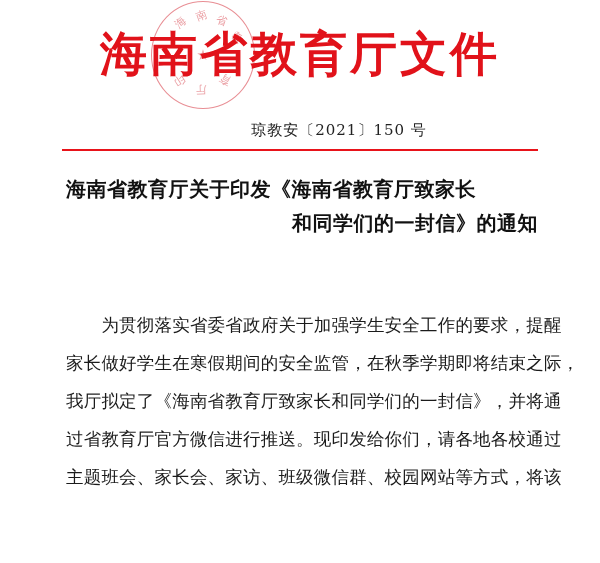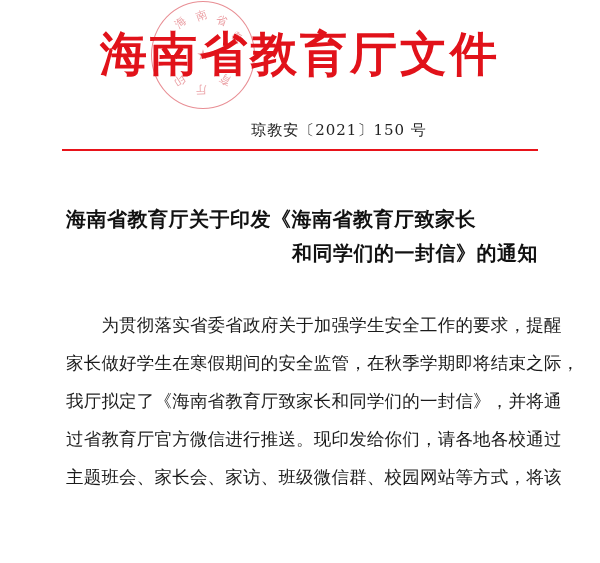--- a/index.html
+++ b/index.html
@@ -103,26 +103,26 @@
     width: 476px;
     height: 2px;
     background: #e8131a;
     z-index: 2;
   }
 
   
   #notice-title {
     position: absolute;
     left: 62px;
-    top: 204px;
+    top: 172px;
     width: 476px;
     text-align: center;
     z-index: 3;
     color: #111111;
-    font-family: Liberation Mono, monospace;
+    font-family: Liberation Serif, serif;
     font-weight: 700;
     font-size: 20px;
     line-height: 34px;
     letter-spacing: 0.5px;
   }
   #notice-title .title-line {
     display: block;
   }
   #notice-title .title-line-1 { text-align: left; padding-left: 4px; }
   #notice-title .title-line-2 { text-align: right; }

